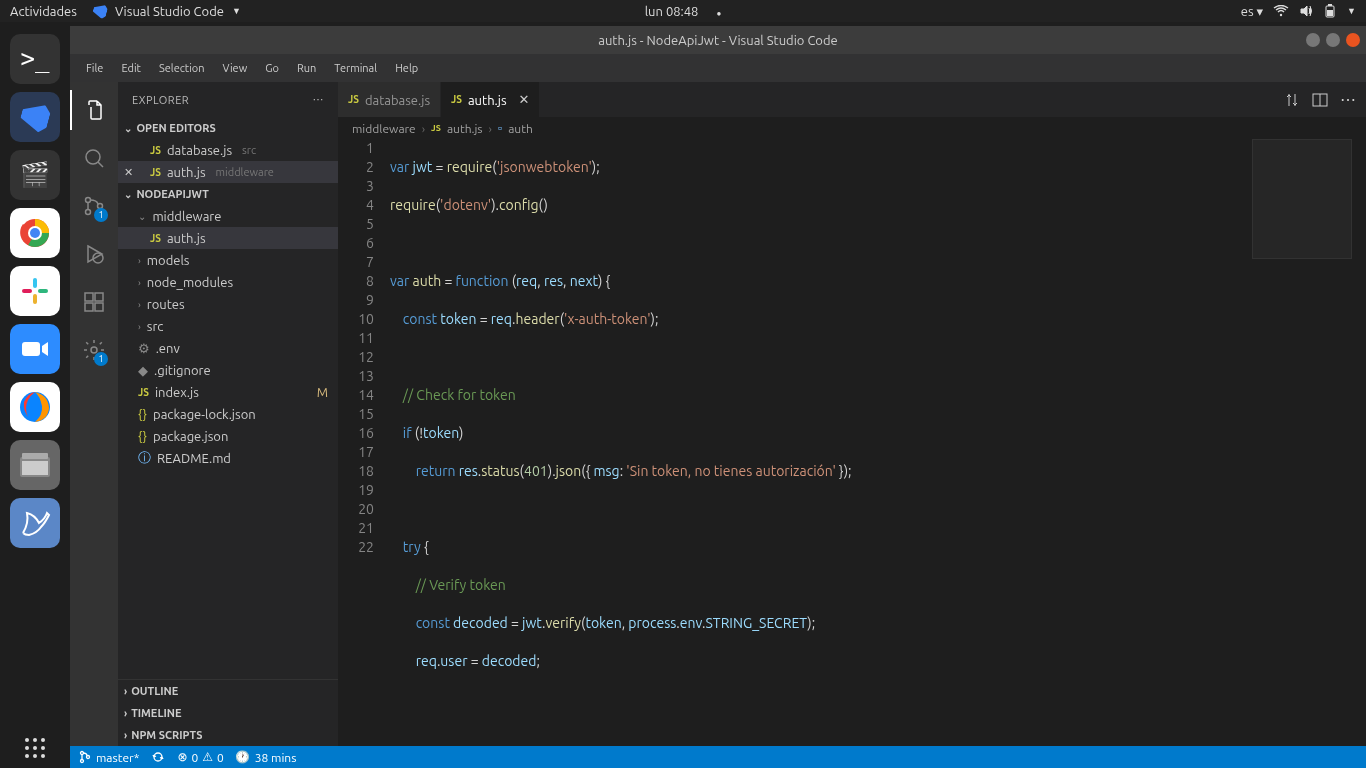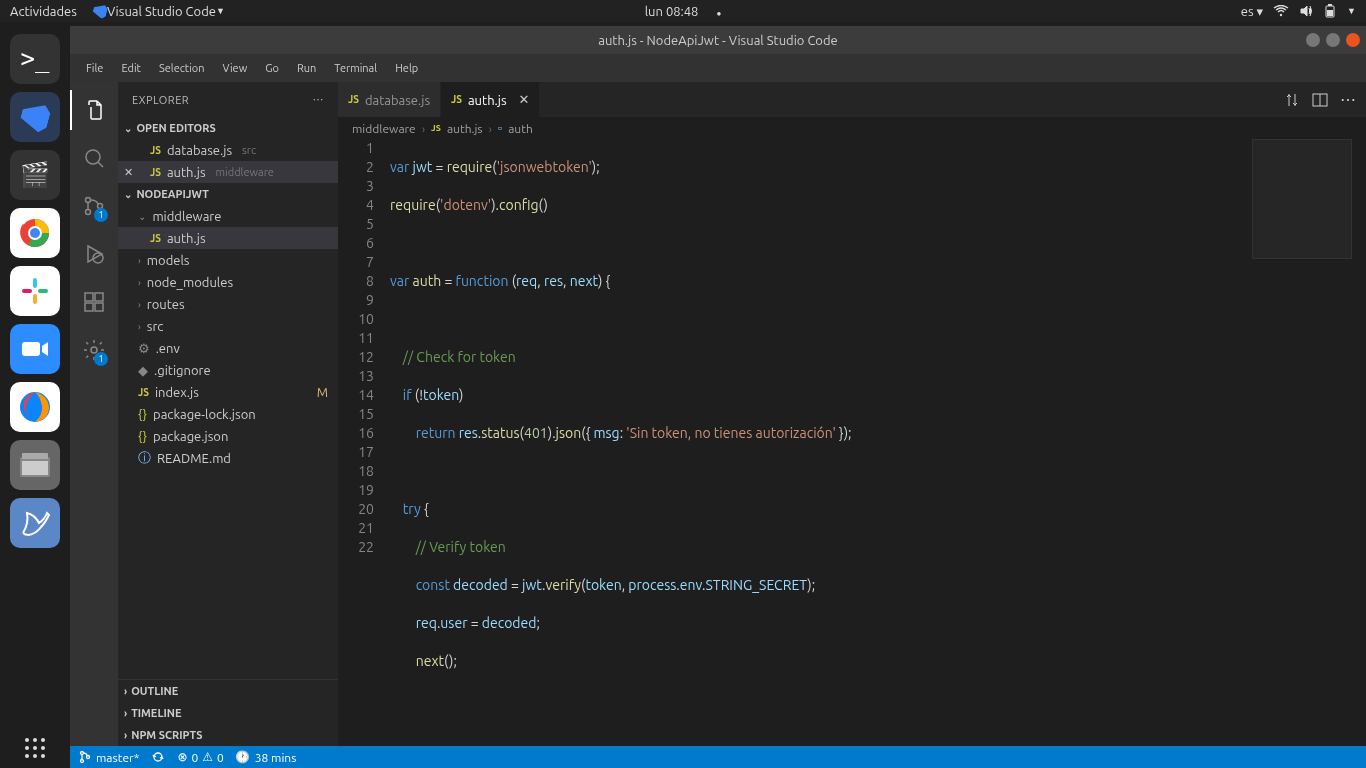--- a/index.html
+++ b/index.html
@@ -98,21 +98,21 @@
 .sitem { display:flex; align-items:center; gap:4px; cursor:pointer;}
 
 svg { display:block; }
 </style>
 </head>
 <body>
 
 <div class="topbar">
   <div class="topbar-left">
     <span>Actividades</span>
-    <span style="display:flex;align-items:center;gap:0;">
+    <span style="display:flex;align-items:center;gap:8px;">
       <span class="vscode-logo-sm"></span>
       <span>Visual Studio Code</span>
       <span style="font-size:9px;">▼</span>
     </span>
   </div>
   <div class="topbar-center">
     <span>lun 08:48</span>
     <span style="font-size:8px;">●</span>
   </div>
   <div class="topbar-right">
@@ -427,30 +427,30 @@
             <div>19</div>
             <div>20</div>
             <div>21</div>
             <div>22</div>
         </div>
         <div class="codelines">
 <div><span class="kw">var</span> <span class="var">jwt</span> = <span class="fn">require</span>(<span class="str">'jsonwebtoken'</span>);</div>
 <div><span class="fn">require</span>(<span class="str">'dotenv'</span>).<span class="fn">config</span>()</div>
 <div></div>
 <div><span class="kw">var</span> <span class="fn">auth</span> = <span class="kw">function</span> (<span class="var">req</span>, <span class="var">res</span>, <span class="var">next</span>) {</div>
+<div>    <span class="kw">const</span> <span class="var">token</span> = <span class="var">req</span>.<span class="fn">header</span>(<span class="str">'x-auth-token'</span>);</div>
 <div></div>
 <div>    <span class="cm">// Check for token</span></div>
 <div>    <span class="kw">if</span> (!<span class="var">token</span>)</div>
 <div>        <span class="kw">return</span> <span class="var">res</span>.<span class="fn">status</span>(<span class="num">401</span>).<span class="fn">json</span>({ <span class="var">msg</span>: <span class="str">'Sin token, no tienes autorización'</span> });</div>
 <div></div>
 <div>    <span class="kw">try</span> {</div>
 <div>        <span class="cm">// Verify token</span></div>
 <div>        <span class="kw">const</span> <span class="var">decoded</span> = <span class="var">jwt</span>.<span class="fn">verify</span>(<span class="var">token</span>, <span class="var">process</span>.<span class="var">env</span>.<span class="var">STRING_SECRET</span>);</div>
 <div>        <span class="var">req</span>.<span class="var">user</span> = <span class="var">decoded</span>;</div>
-<div>        <span class="fn">next</span>();</div>
 
 
 
 
 
 
         </div>
       </div>
 
       <div class="minimap"></div>

